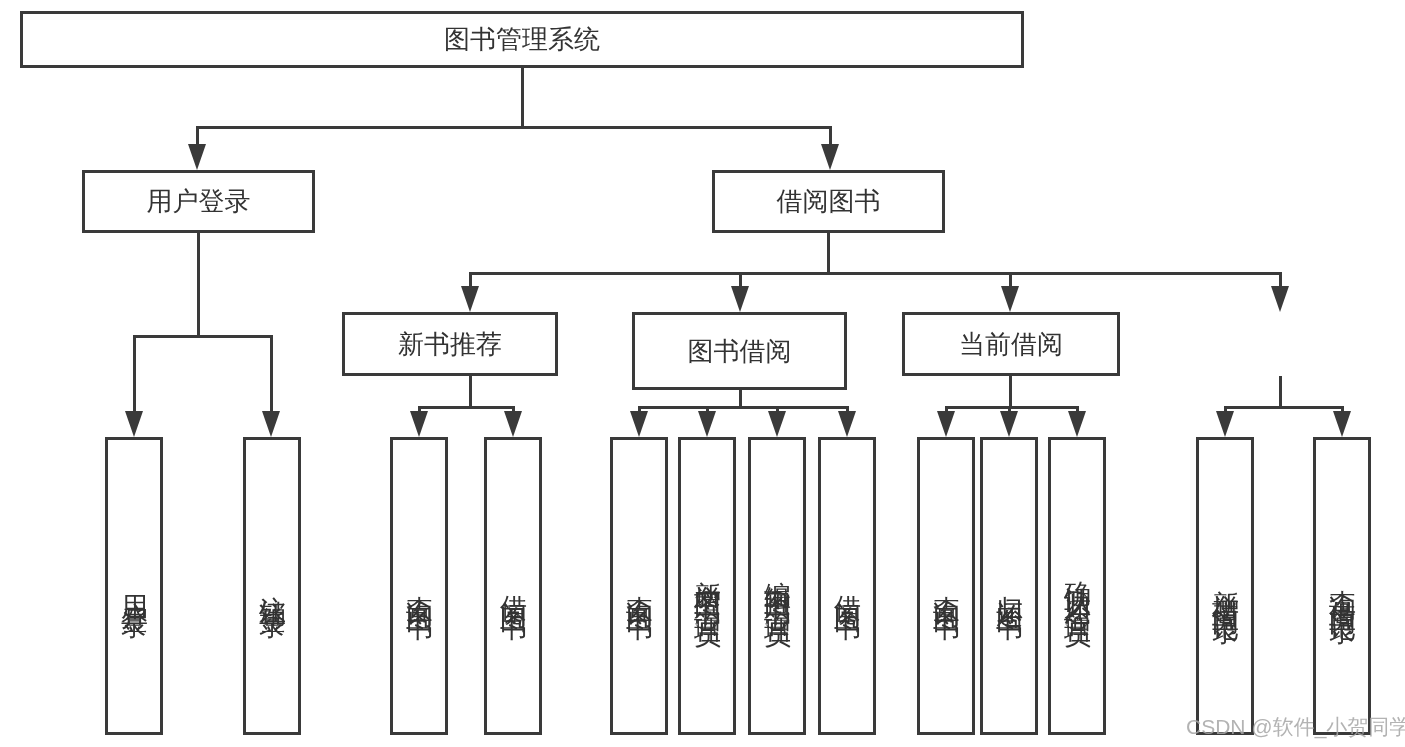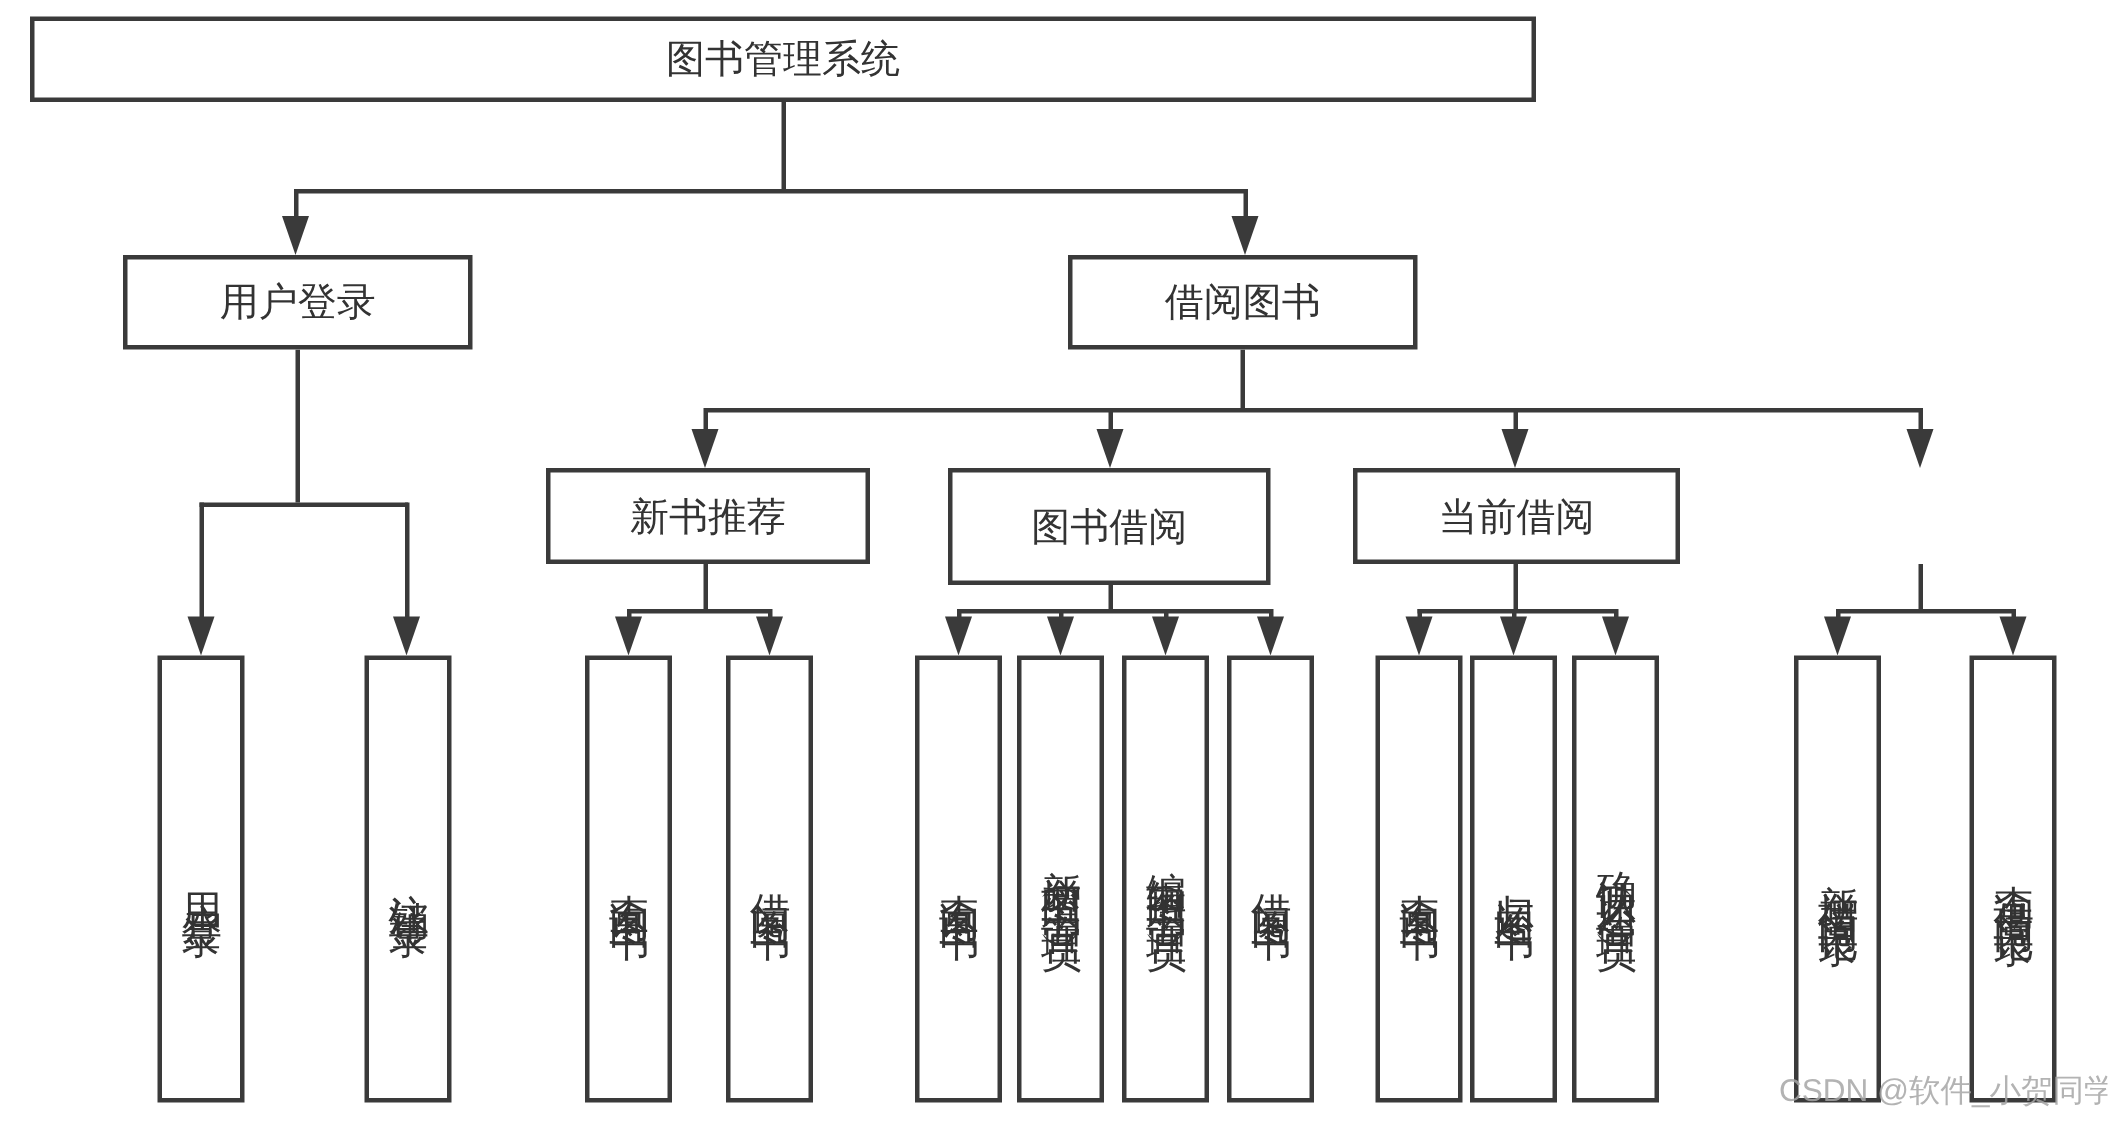--- a/index.html
+++ b/index.html
@@ -55,21 +55,21 @@
     <span class="lbl">图书管理系统</span>
   </div>
 
   <div class="node h" style="left:82px; top:170px; width:233px; height:63px">
     <span class="lbl">用户登录</span>
   </div>
   <div class="node h" style="left:712px; top:170px; width:233px; height:63px">
     <span class="lbl">借阅图书</span>
   </div>
 
-  <div class="node h" style="left:364px; top:312px; width:216px; height:64px">
+  <div class="node h" style="left:342px; top:312px; width:216px; height:64px">
     <span class="lbl">新书推荐</span>
   </div>
   <div class="node h" style="left:632px; top:312px; width:215px; height:78px">
     <span class="lbl">图书借阅</span>
   </div>
   <div class="node h" style="left:902px; top:312px; width:218px; height:64px">
     <span class="lbl">当前借阅</span>
   </div>
 
   <div class="node v" style="left:105px; top:437px; width:58px; height:298px">

